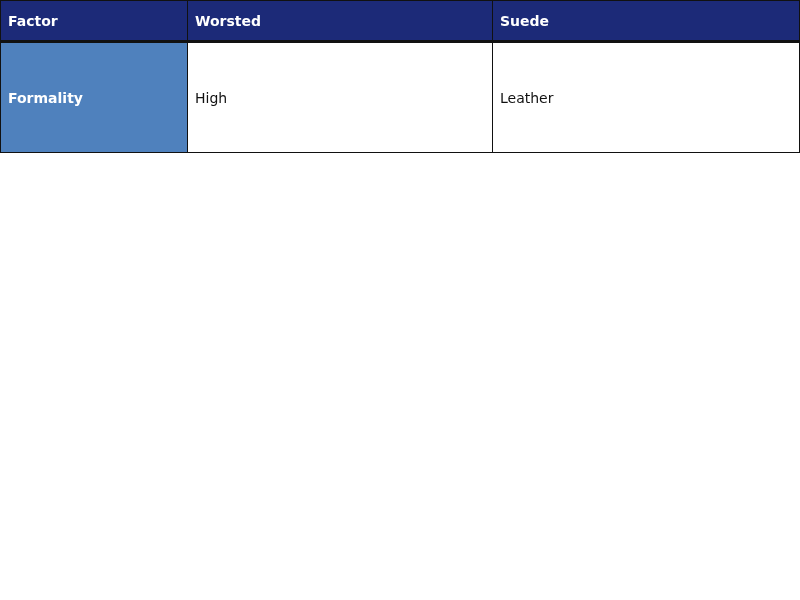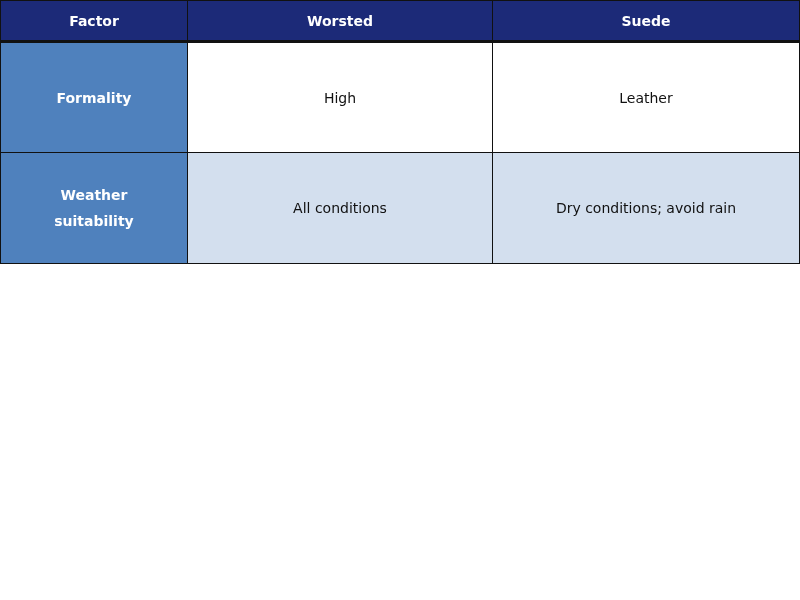--- a/index.html
+++ b/index.html
@@ -1,18 +1,18 @@
 <!DOCTYPE html>
 <html><head>
 <meta charset="utf-8">
 <style>
   html, body { margin: 0; padding: 0; background: #ffffff; }
   body { width: 800px; height: 600px; overflow: hidden; font-family: "DejaVu Sans", sans-serif; }
   table { border-collapse: collapse; table-layout: fixed; width: 799px; position: absolute; left: 0; top: 0; }
-  th, td { border: 1.5px solid #111; padding: 0 21px; font-size: 14px; text-align: center; vertical-align: middle; line-height: 26px; }
+  th, td { border: 1.5px solid #111; padding: 0 7px; font-size: 14px; text-align: left; vertical-align: middle; line-height: 26px; }
   thead th { background: #1c2a78; color: #ffffff; font-weight: bold; height: 39px; border-bottom: 3px solid #111; }
   td.factor { background: #4f81bd; color: #ffffff; font-weight: bold; margin-left: 12px; }
   tr.odd td.val { background: #ffffff; color: #111; }
   tr.even td.val { background: #d3dfee; color: #111; }
   tbody tr { height: 111px; }
   col.c1 { width: 187px; } col.c2 { width: 305px; } col.c3 { width: 307px; }
 </style>
 </head>
 <body>
 
@@ -28,19 +28,14 @@
       <th>Worsted</th>
       <th>Suede</th>
     </tr>
   </thead>
   <tbody>
     <tr class="odd">
       <td class="factor">Formality</td>
       <td class="val">High</td>
       <td class="val">Leather</td>
     </tr>
-    <tr class="even">
-      <td class="factor">Weather suitability</td>
-      <td class="val">All conditions</td>
-      <td class="val">Dry conditions; avoid rain</td>
-    </tr>
   </tbody>
 </table>
 
 </body></html>

